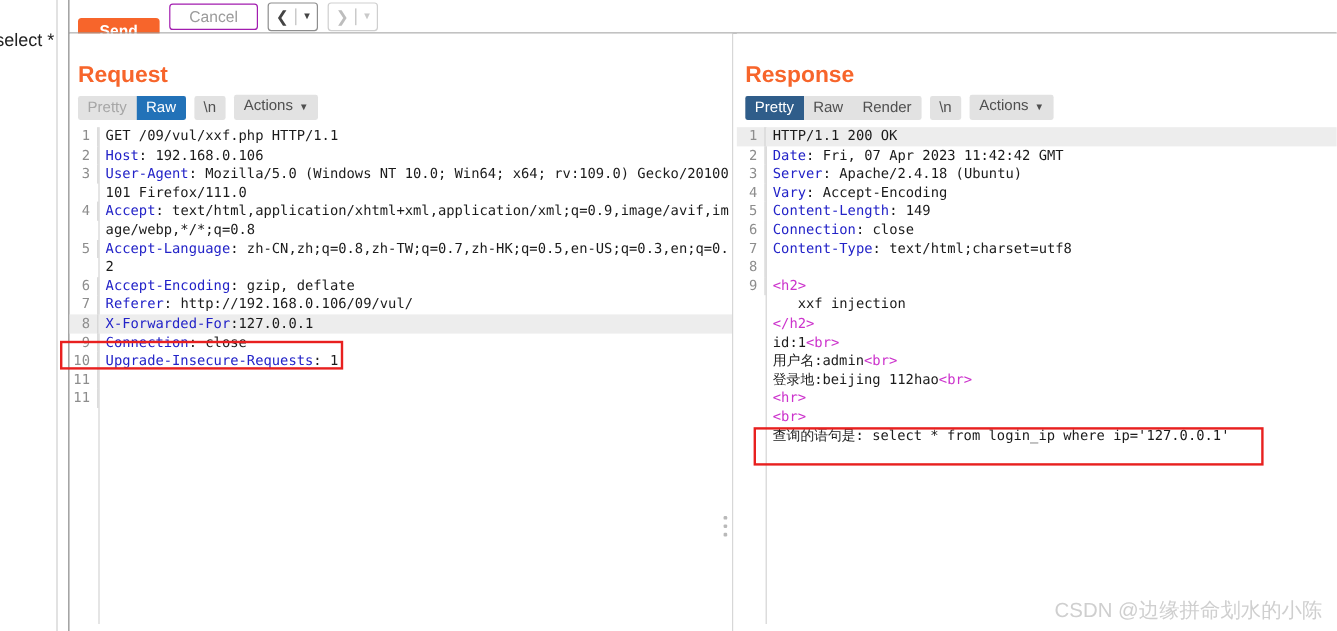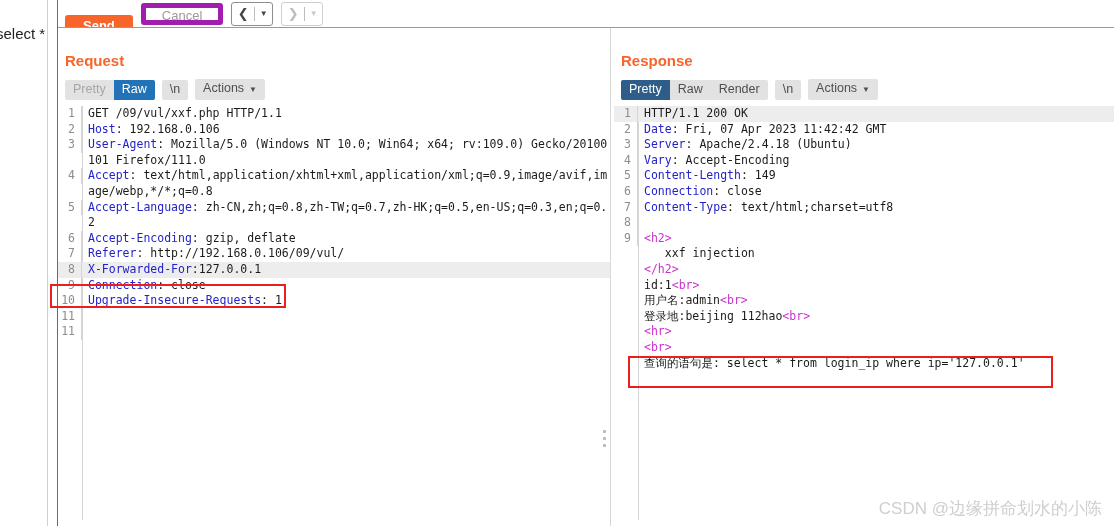--- a/index.html
+++ b/index.html
@@ -36,21 +36,21 @@
   .btn-send{
     background:#f7652b;color:#ffffff;font-weight:bold;font-size:13px;
     border:none;border-radius:3px;
     height:22px;padding:0 18px;cursor:pointer;
     font-family:"Liberation Sans","DejaVu Sans",sans-serif;
     margin-top:24px;
   }
   .btn-cancel{
     margin-left:8px;
     background:#ffffff;color:#9b9b9b;font-size:13px;
-    border:5px solid #a21caf;border-radius:3px;
+    border:1px solid #a21caf;border-radius:3px;
     height:22px;padding:0 16px;cursor:default;
     font-family:"Liberation Sans","DejaVu Sans",sans-serif;
   }
   .nav-group{
     margin-left:8px;display:flex;align-items:center;
     border:1px solid #8e8e8e;border-radius:3px;height:22px;
     background:#ffffff;overflow:hidden;
   }
   .nav-group.disabled{border-color:#cfcfcf;}
   .nav-arrow{
@@ -72,21 +72,21 @@
     position:absolute;top:28px;height:498px;
     background:#ffffff;box-sizing:border-box;
   }
   .panel-request{left:58px;width:552px;}
   .panel-response{left:614px;width:500px;}
   .panel-divider{
     position:absolute;left:610px;top:28px;width:1px;height:498px;background:#d7d7d7;
   }
   .panel-title{
     position:absolute;top:24px;
-    font-size:15px;font-weight:bold;color:#f7652b;
+    font-size:19px;font-weight:bold;color:#f7652b;
     font-family:"Liberation Sans","DejaVu Sans",sans-serif;
   }
   .title-req{left:7px;}
   .title-res{left:7px;}
   
   .tabbar{
     position:absolute;top:51px;left:7px;display:flex;align-items:center;
   }
   .tabgroup{
     display:flex;align-items:center;background:#e2e2e2;border-radius:2px;

